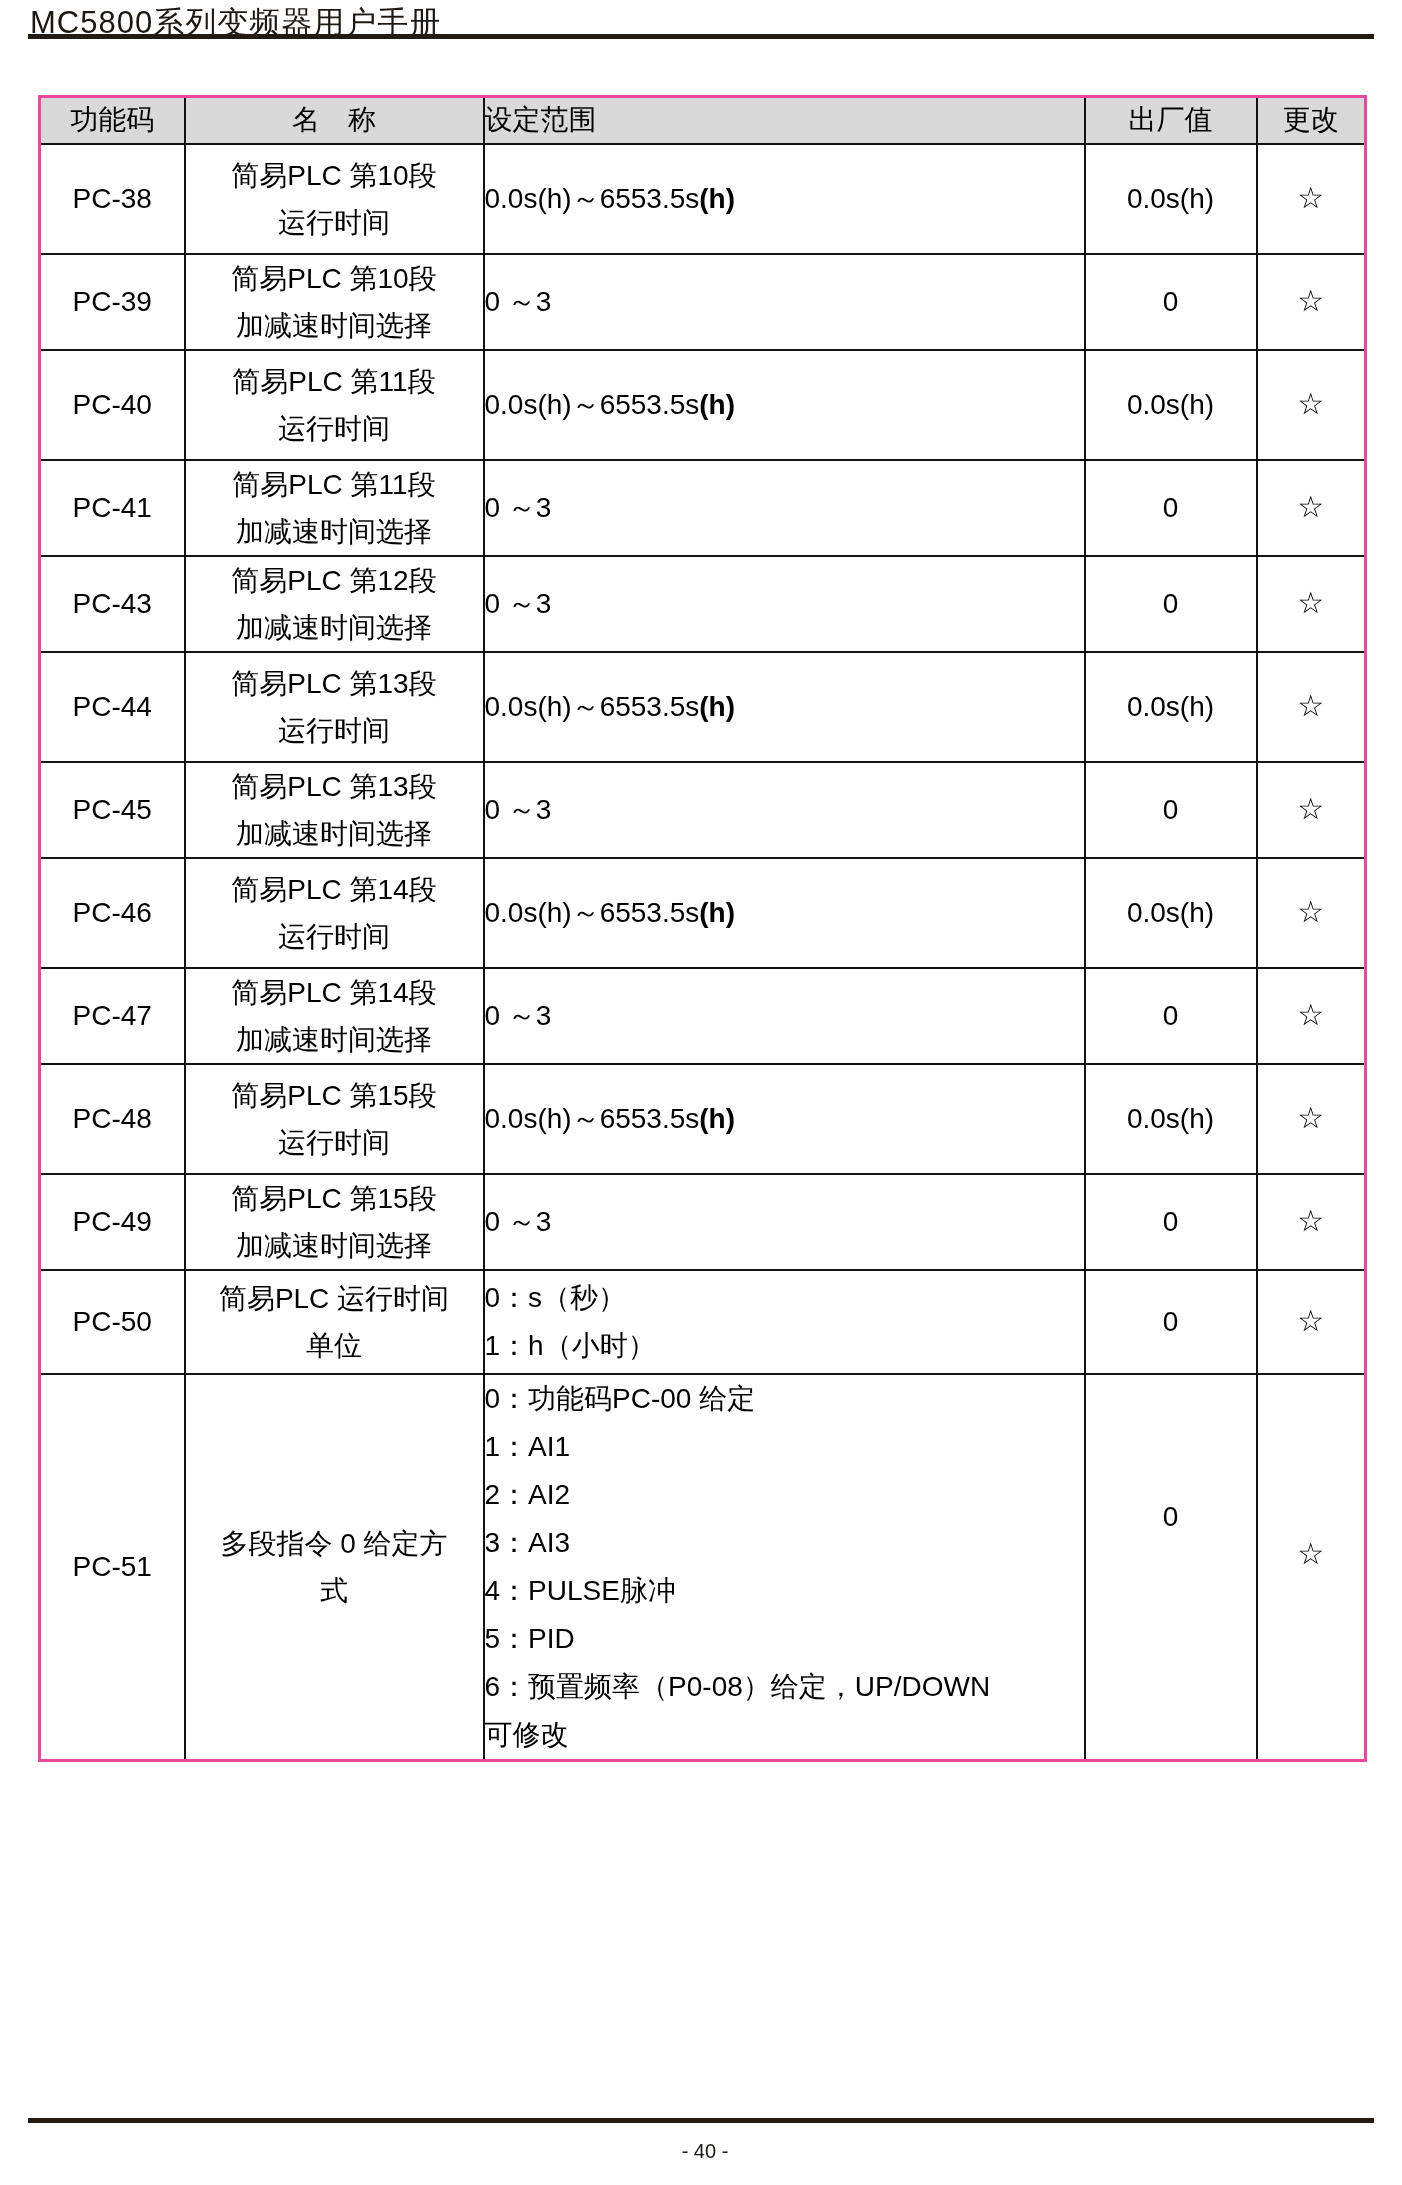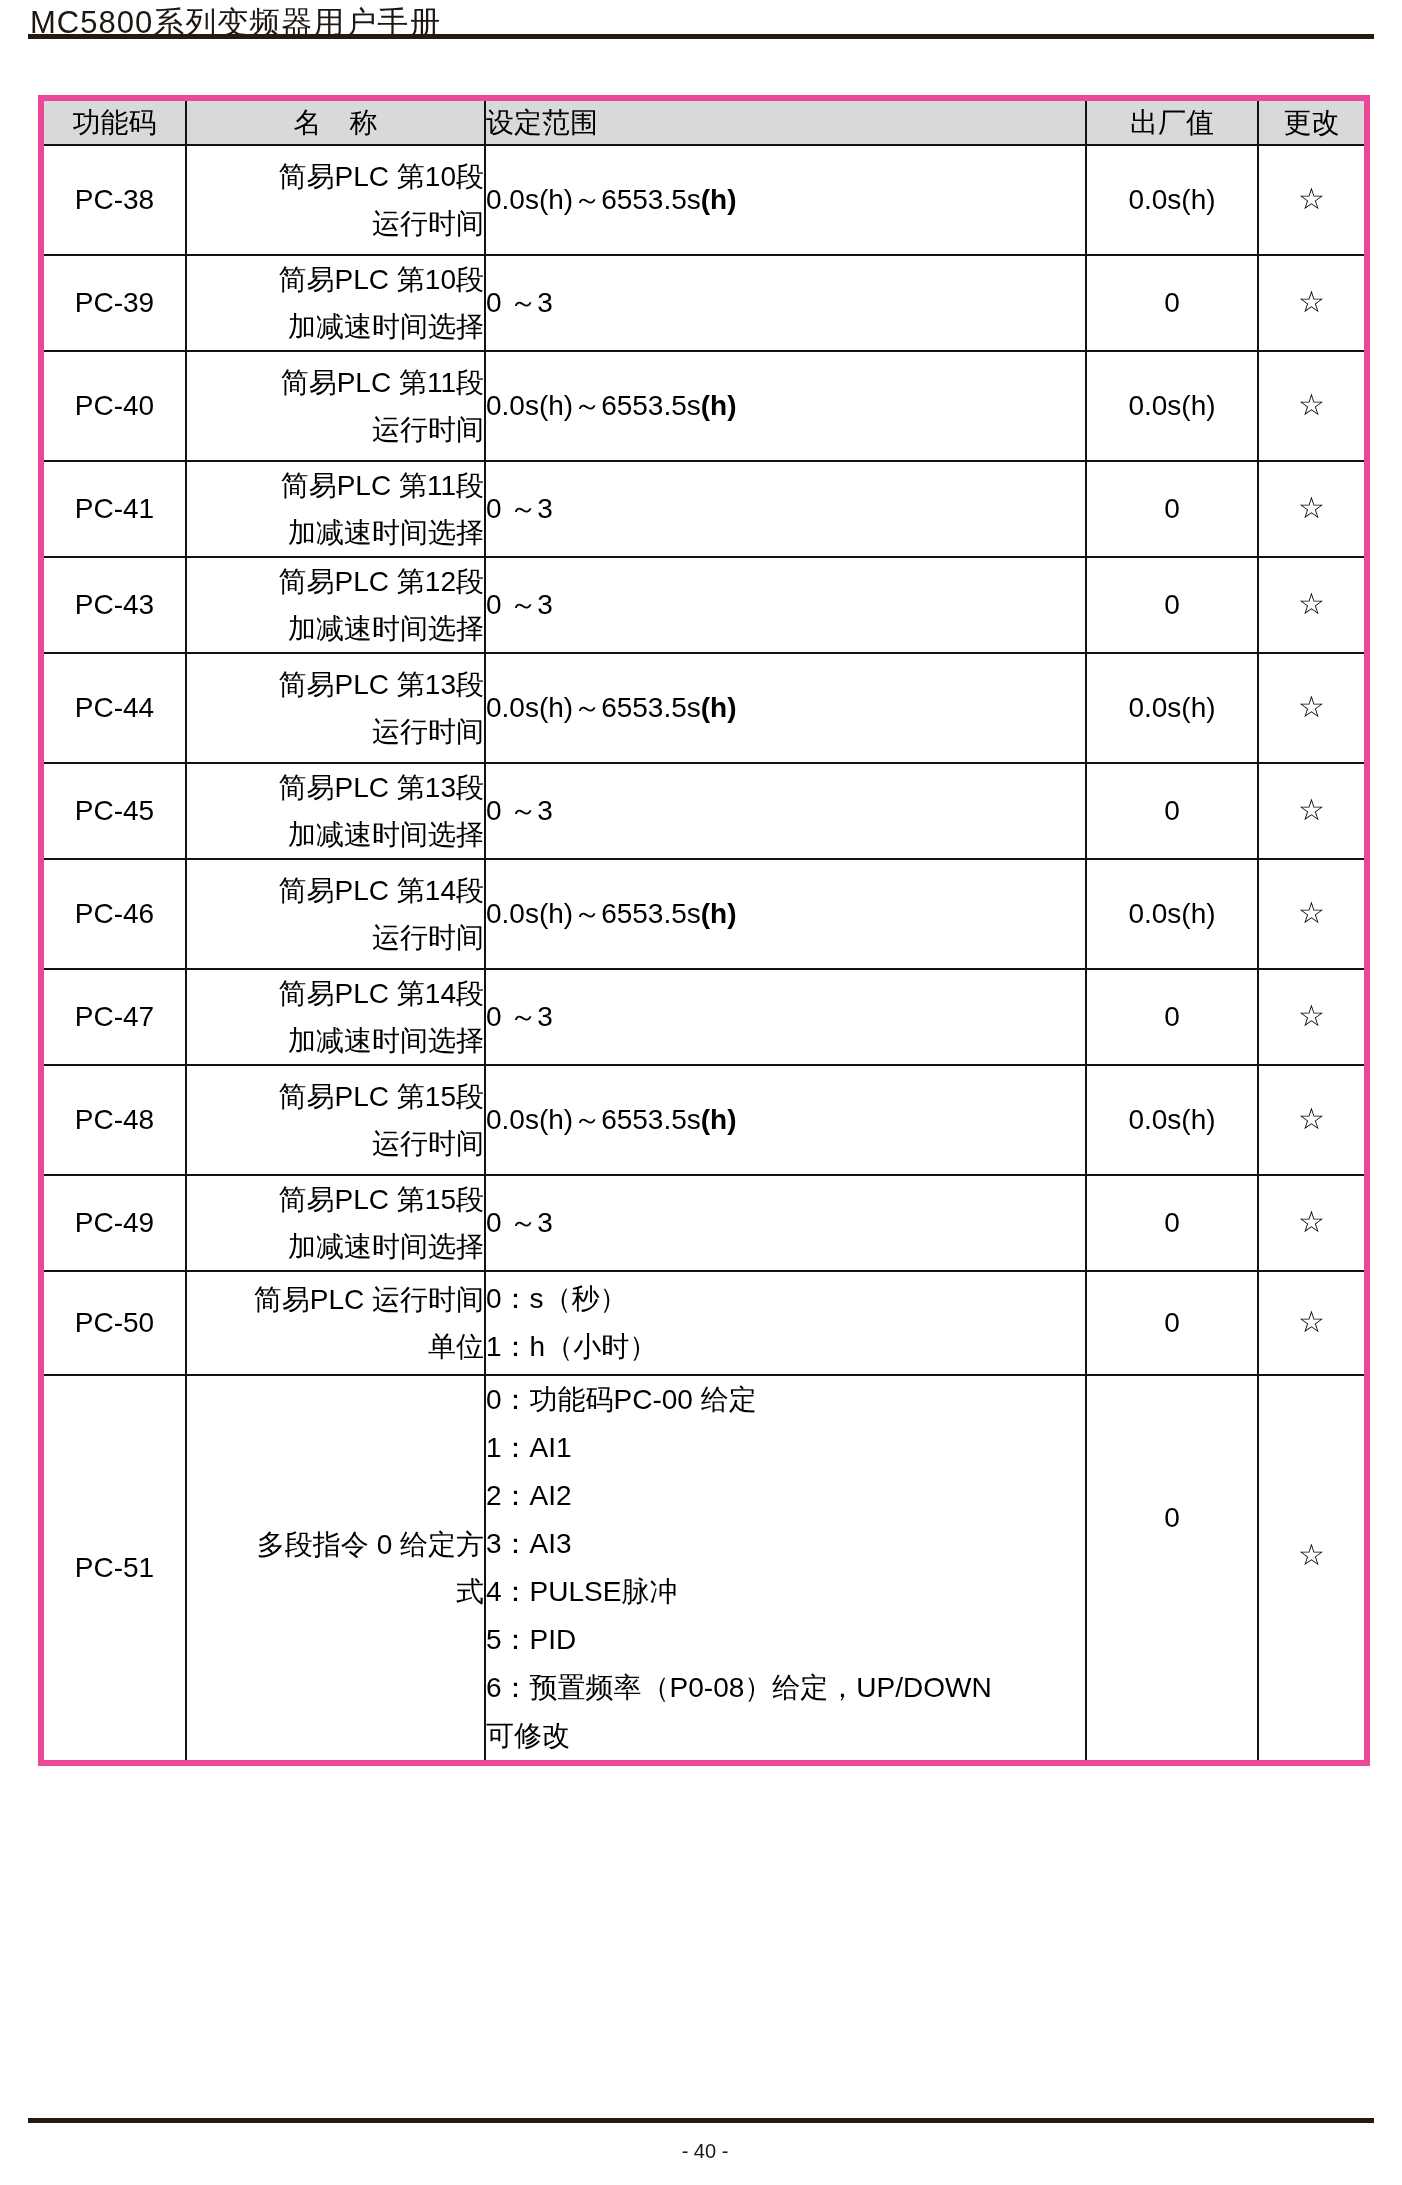--- a/index.html
+++ b/index.html
@@ -15,35 +15,35 @@
   }
   .foot-rule{
     position:absolute;left:28px;top:2118px;width:1346px;height:5px;background:#231a12;
   }
   .page-num{
     position:absolute;left:4px;top:2140px;width:100%;text-align:center;font-size:20px;color:#1d1712;
   }
   table.params{
     position:absolute;left:38px;top:95px;width:1326px;
     border-collapse:collapse;table-layout:fixed;
-    border:6px solid #ec4899;
+    border:3px solid #ec4899;
     font-size:28px;
   }
   table.params td,table.params th{
     border:2px solid #121212;overflow:hidden;vertical-align:middle;
     font-weight:normal;padding:0;
   }
   tr.hdr{height:47px;}
   tr.hdr th{background:#d9d9d9;}
   tr.r-run{height:110px;}
   tr.r-acc{height:89px;}
   tr.r-50{height:104px;}
   tr.r-51{height:386px;}
   .c-code{text-align:center;}
-  .c-name{text-align:right;padding-left:22px;margin-left:40px;}
+  .c-name{text-align:center;padding-left:22px;margin-left:40px;}
   .c-name .nline{line-height:47px;white-space:nowrap;}
   .c-range{text-align:left;padding-left:24px;}
   .c-range .rline{line-height:48px;white-space:nowrap;}
   .c-factory{text-align:center;}
   .c-change{text-align:center;}
   .star{font-size:30px;display:inline-block;line-height:1;}
   .b{font-weight:bold;}
   th.c-range{text-align:left;padding-left:24px;}
   
   tr.r-51 .c-factory .val{position:relative;top:-50px;display:inline-block;}

